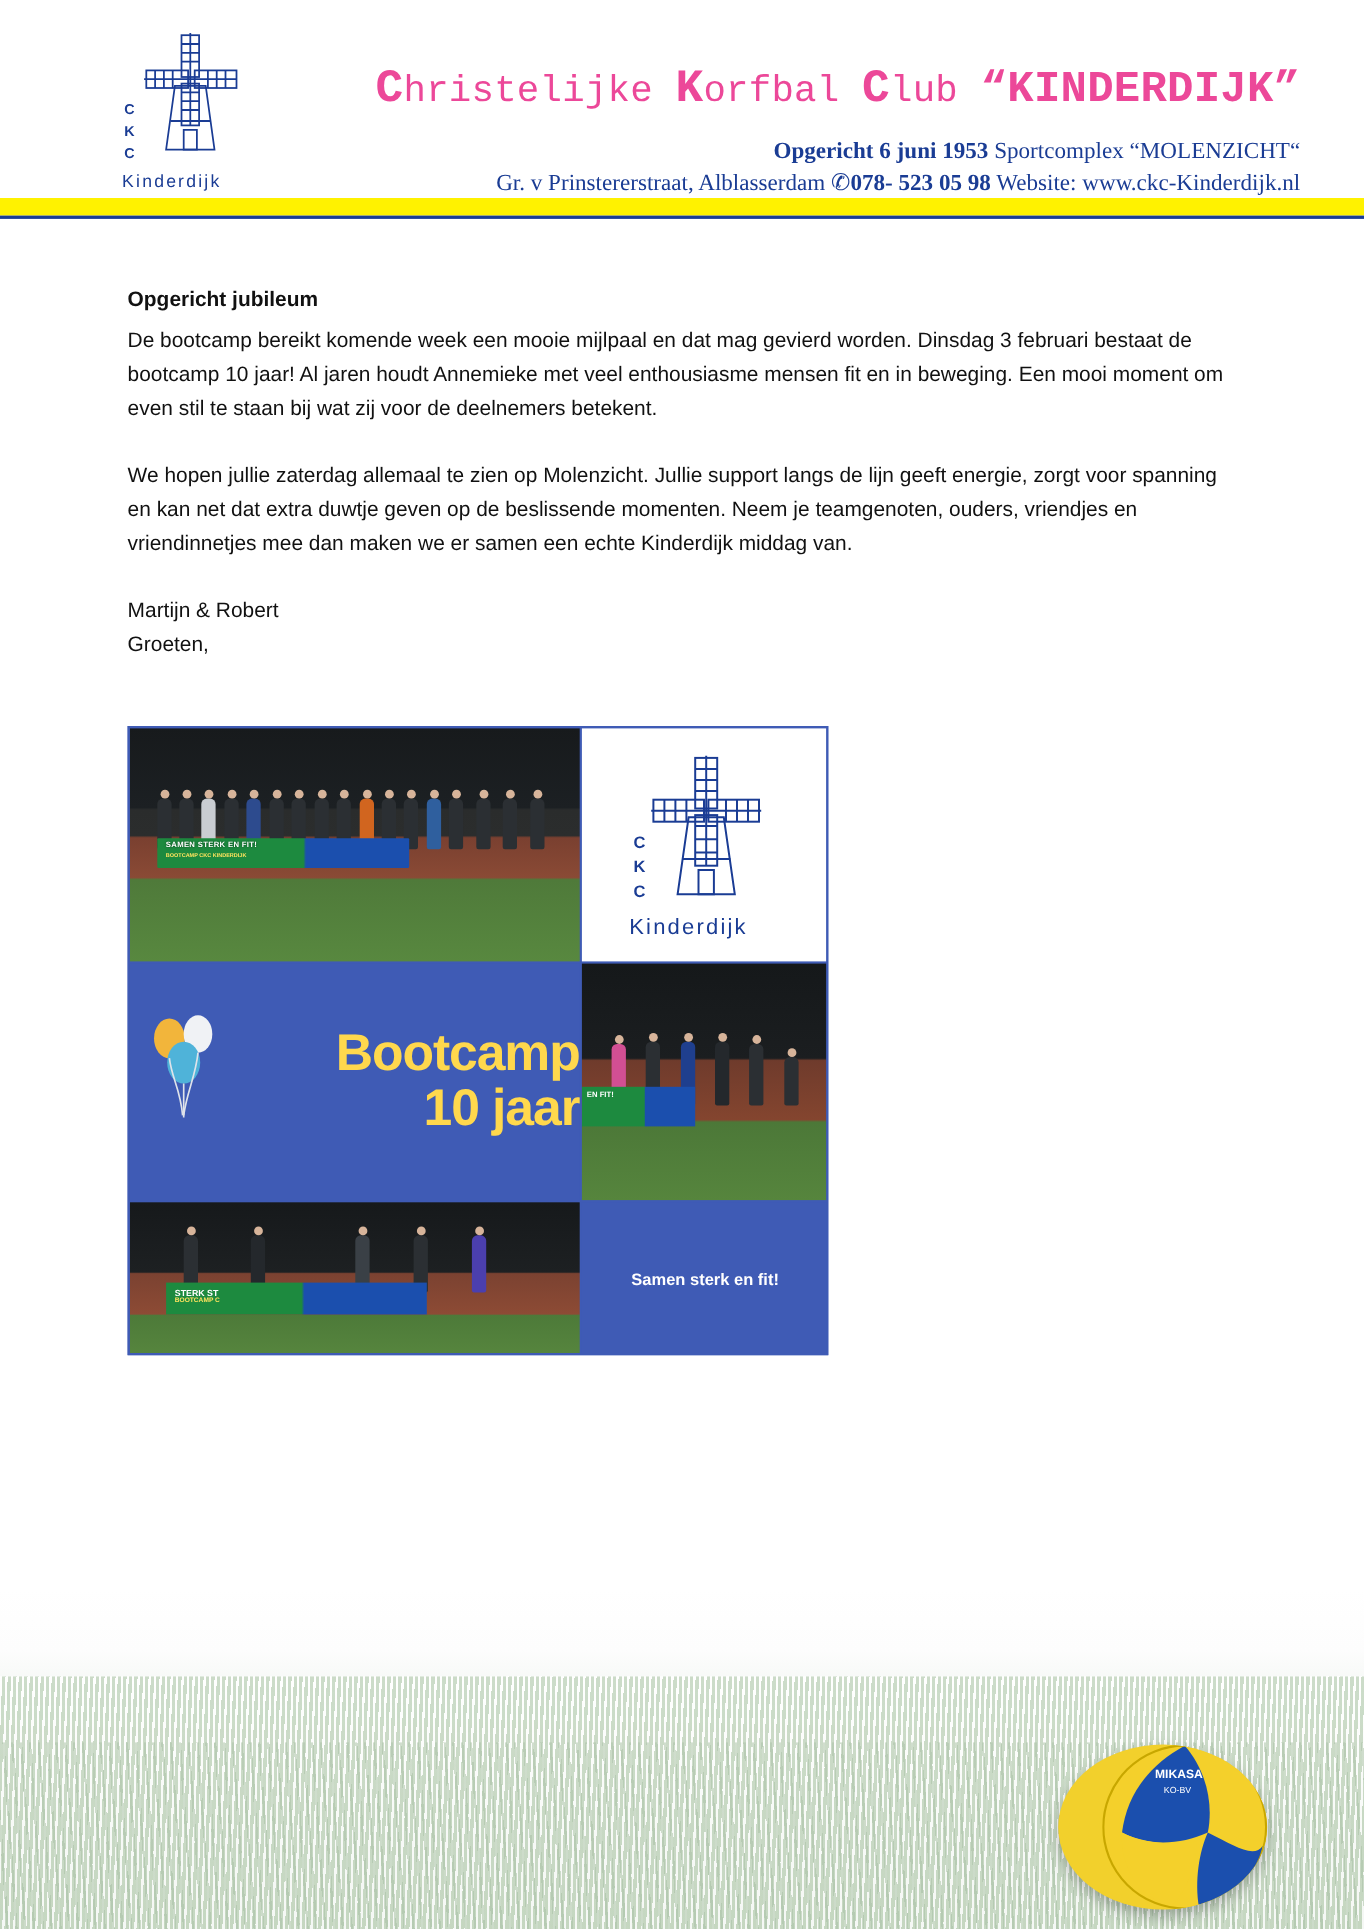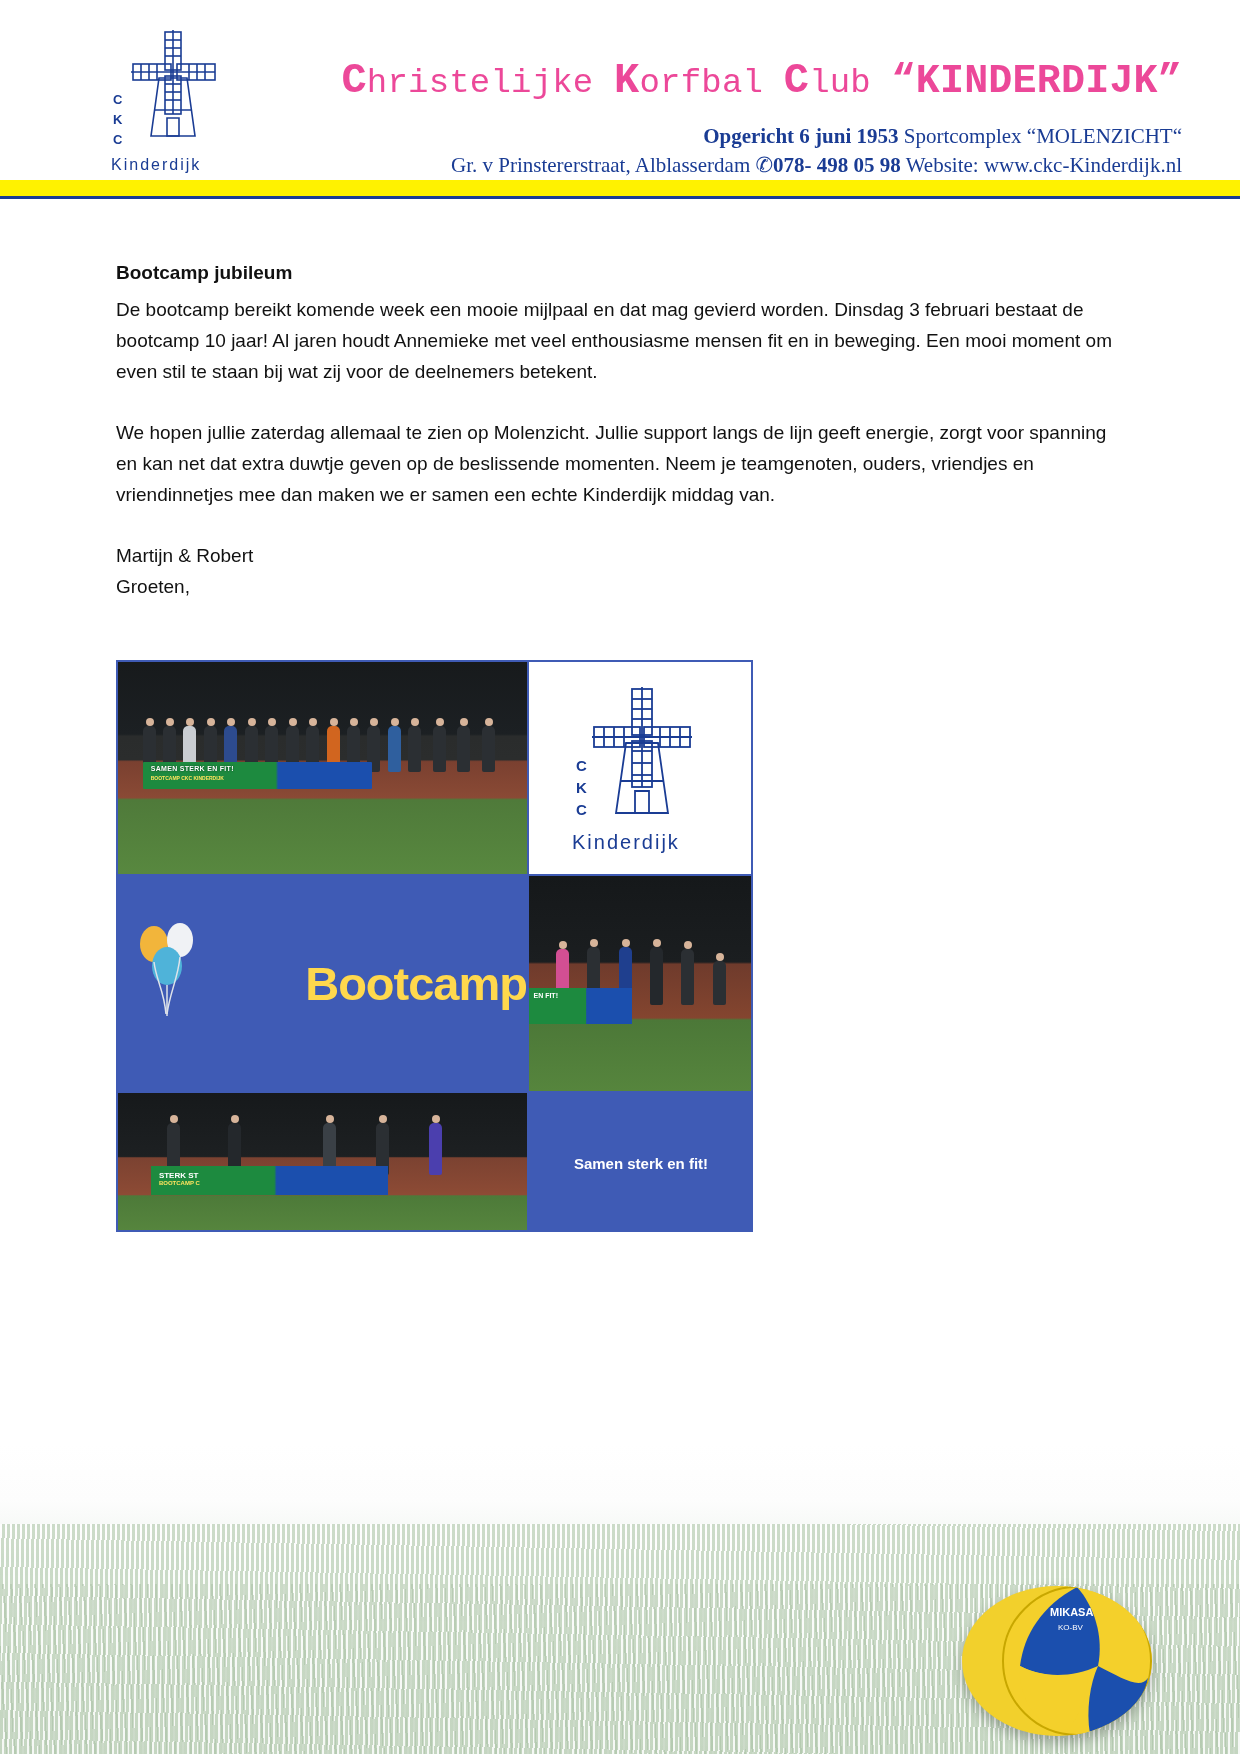--- a/index.html
+++ b/index.html
@@ -367,31 +367,31 @@
   <div class="header-text">
     <div class="club-title">
       <span class="cap">C</span><span>hristelijke </span><span class="cap">K</span><span>orfbal </span><span class="cap">C</span><span>lub </span><span class="bold-name">“KINDERDIJK”</span>
     </div>
     <div class="club-sub">
       <span class="bold">Opgericht 6 juni 1953</span>
       <span>Sportcomplex “MOLENZICHT“</span>
     </div>
     <div class="club-addr">
       <span>Gr. v Prinstererstraat, Alblasserdam</span>
-      <span>✆</span><span class="bold">078- 498 05 98</span>
+      <span>✆</span><span class="bold">078- 523 05 98</span>
       <span>Website: www.ckc-Kinderdijk.nl</span>
     </div>
   </div>
 
   <div class="yellow-bar"></div>
   <div class="blue-rule"></div>
 </div>
 
 <div class="content">
-  <div class="art-title">Bootcamp jubileum</div>
+  <div class="art-title">Opgericht jubileum</div>
   <p class="para">De bootcamp bereikt komende week een mooie mijlpaal en dat mag gevierd worden. Dinsdag 3 februari bestaat de bootcamp 10 jaar! Al jaren houdt Annemieke met veel enthousiasme mensen fit en in beweging. Een mooi moment om even stil te staan bij wat zij voor de deelnemers betekent.</p>
   <p class="para">We hopen jullie zaterdag allemaal te zien op Molenzicht. Jullie support langs de lijn geeft energie, zorgt voor spanning en kan net dat extra duwtje geven op de beslissende momenten. Neem je teamgenoten, ouders, vriendjes en vriendinnetjes mee dan maken we er samen een echte Kinderdijk middag van.</p>
   <div class="sign">Martijn &amp; Robert</div>
   <div class="sign">Groeten,</div>
 </div>
 
 <div class="collage">
 
   <div class="cell photo-group1">
     <div class="people-row">
@@ -453,20 +453,21 @@
   <div class="cell bootcamp-cell">
     <svg class="balloons" viewBox="0 0 72 110">
       <ellipse cx="20" cy="26" rx="14" ry="18" fill="#f2b53b"></ellipse>
       <ellipse cx="46" cy="22" rx="13" ry="17" fill="#f0f2f5"></ellipse>
       <ellipse cx="33" cy="48" rx="15" ry="19" fill="#4fb3d9"></ellipse>
       <path d="M20 44 C22 62 30 72 32 96" stroke="#dfe3ea" fill="none" stroke-width="1.5"></path>
       <path d="M46 39 C44 60 36 74 33 96" stroke="#dfe3ea" fill="none" stroke-width="1.5"></path>
       <path d="M33 67 C33 80 33 88 33 98" stroke="#dfe3ea" fill="none" stroke-width="1.5"></path>
     </svg>
     <div class="bootcamp-line1">Bootcamp</div>
+    <div class="bootcamp-line2">10 jaar</div>
   </div>
 
   <div class="cell photo-group2">
     <div class="people-row" style="top:26%;height:34%">
       <div class="person" style="left:12%;height:56px;background:#d24f93"></div>
       <div class="person" style="left:26%;height:58px;background:#2b2f33"></div>
       <div class="person" style="left:40%;height:58px;background:#1f3f8e"></div>
       <div class="person" style="left:54%;height:58px;background:#24282c"></div>
       <div class="person" style="left:68%;height:56px;background:#2b2f33"></div>
       <div class="person" style="left:82%;height:44px;background:#2b2f33"></div>

